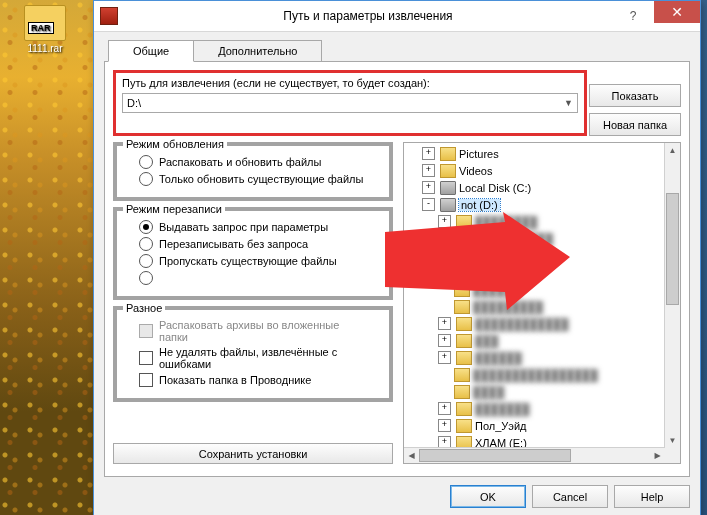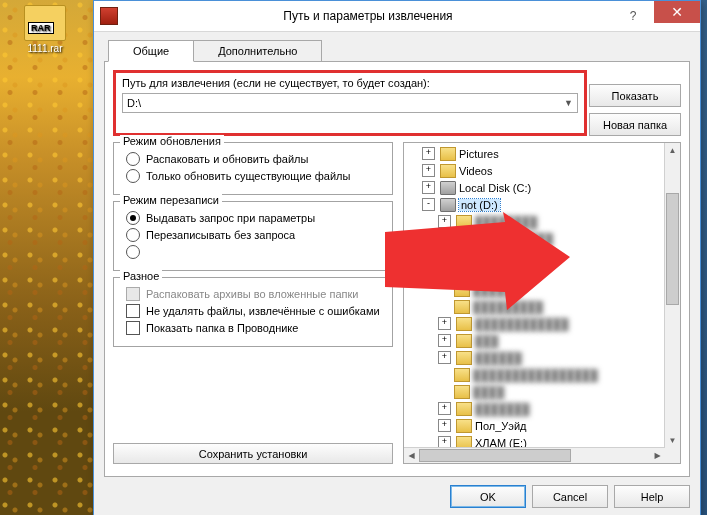--- a/index.html
+++ b/index.html
@@ -24,21 +24,21 @@
 .tabpanel{background:#fff;border:1px solid #a8a8a8;margin-top:-1px;padding:8px;height:398px;position:relative}
 .topline{display:flex;gap:2px}
 .pathbox{flex:1;border:3px solid #e03030;padding:4px 6px 6px}
 .pathbox .lbl{font-size:11px;margin-bottom:4px}
 .pathinput{width:100%;height:20px;border:1px solid #a8a8a8;box-sizing:border-box;padding:1px 4px;font-size:11px;background:#fff;display:flex;align-items:center;justify-content:space-between}
 .pathinput .drop{font-size:9px;color:#555}
 .sidebtns{display:flex;flex-direction:column;gap:6px;padding-top:14px}
 .wbtn{min-width:90px;height:21px;border:1px solid #a8a8a8;background:linear-gradient(#fdfdfd,#e8e8e8);font-size:11px;display:flex;align-items:center;justify-content:center}
 .cols{display:flex;gap:10px;margin-top:6px}
 .lcol{width:280px;display:flex;flex-direction:column;gap:6px}
-.gbox{border:1px solid #a3a3a3;padding:6px 12px 8px;position:relative}
+.gbox{border:4px solid #a3a3a3;padding:6px 22px 8px;position:relative}
 .gbox .glabel{position:absolute;top:-8px;left:6px;background:#fff;padding:0 3px;font-size:11px}
 .opt{display:flex;align-items:center;gap:6px;font-size:11px;margin:3px 0}
 .radio{width:12px;height:12px;border:1px solid #555;border-radius:50%;position:relative;flex:none}
 .radio.sel::after{content:"";position:absolute;left:3px;top:3px;width:6px;height:6px;background:#000;border-radius:50%}
 .check{width:12px;height:12px;border:1px solid #555;flex:none;background:#fff}
 .check.dis{background:#e8e8e8;border-color:#aaa}
 .opt.dis{color:#888}
 .savebtn{width:100%;height:21px;border:1px solid #a8a8a8;background:linear-gradient(#fdfdfd,#e8e8e8);font-size:11px;margin-top:auto}
 .rcol{flex:1;border:1px solid #a8a8a8;background:#fff;overflow:auto;position:relative;height:320px}
 .tree{padding:2px;font-size:11px}
@@ -122,20 +122,24 @@
                   <div class="opt">
                     <span class="radio sel"></span>
                     <span>Выдавать запрос при параметры</span>
                   </div>
                   <div class="opt">
                     <span class="radio"></span>
                     <span>Перезаписывать без запроса</span>
                   </div>
                   <div class="opt">
                     <span class="radio"></span>
+                    <span>Пропускать существующие файлы</span>
+                  </div>
+                  <div class="opt">
+                    <span class="radio"></span>
                   </div>
                 </div>
             </div>
             <div class="gbox">
               <div class="glabel">Разное</div>
               <div id="g-misc">
                   <div class="opt dis">
                     <span class="check dis"></span>
                     <span>Распаковать архивы во вложенные папки</span>
                   </div>

